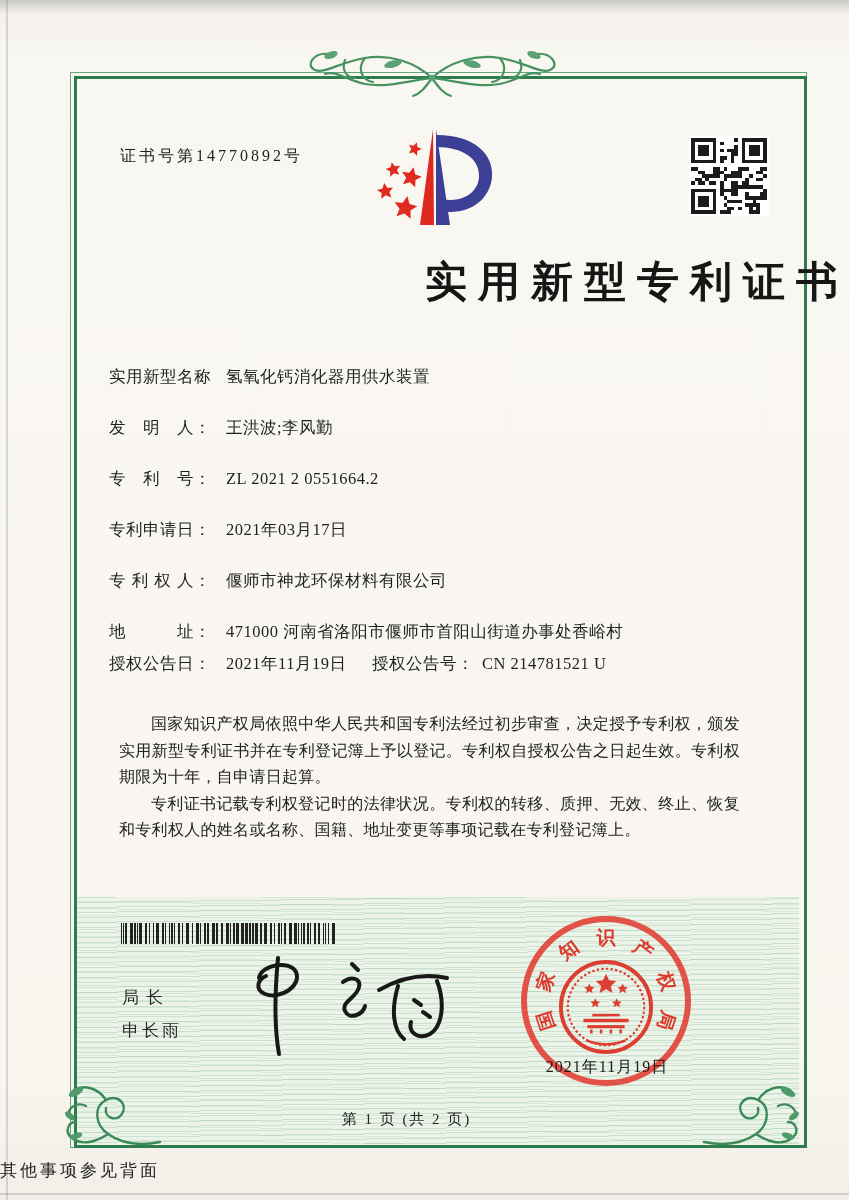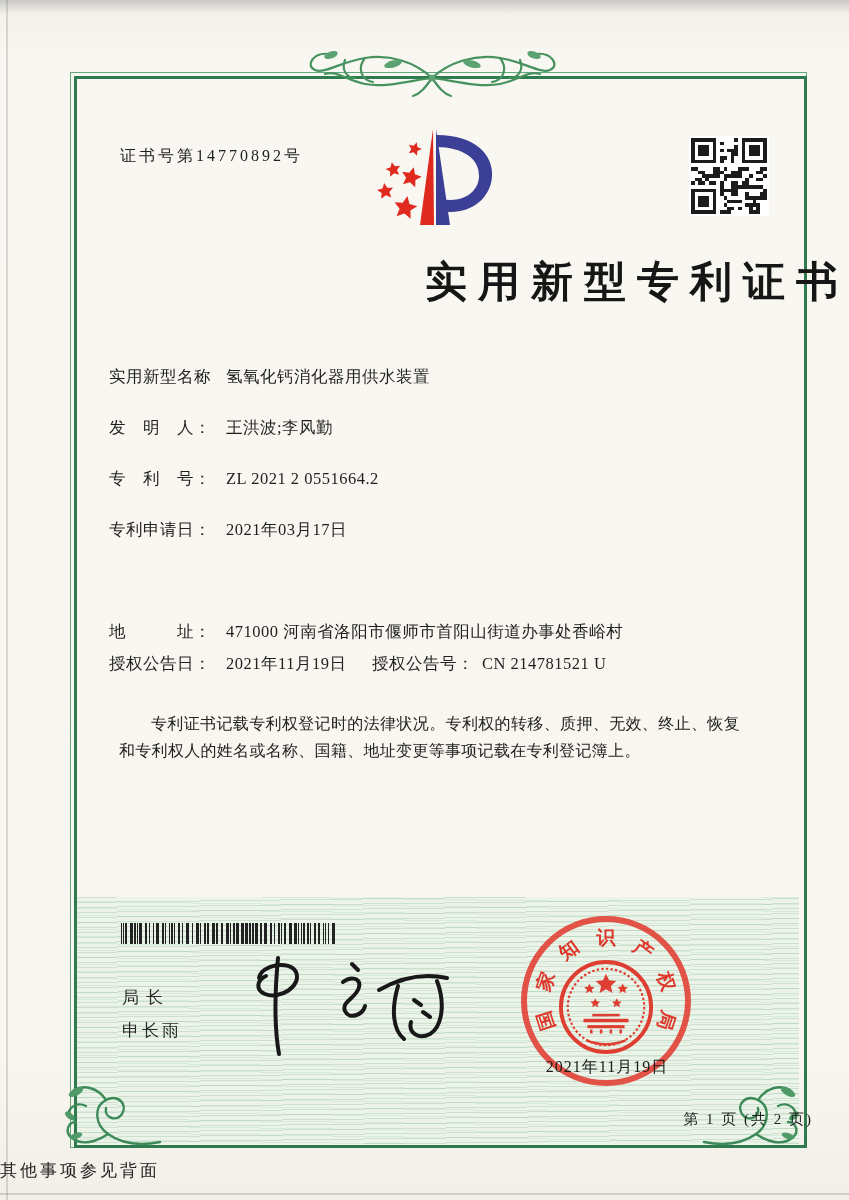--- a/index.html
+++ b/index.html
@@ -49,21 +49,21 @@
   .sig-svg{position:absolute;left:248px;top:948px;}
 
   .seal{position:absolute;left:521px;top:916px;width:170px;height:170px;}
   .seal-ring{position:absolute;inset:0;border:6px solid rgba(224,48,36,.82);border-radius:50%;}
   .seal-char{position:absolute;left:50%;top:50%;font-size:19px;font-weight:bold;color:rgba(220,40,28,.92);
              font-family:"Liberation Serif","DejaVu Serif",serif;}
   .emblem{position:absolute;left:36px;top:42px;opacity:.9;}
   .seal-date{position:absolute;left:533px;top:1057px;width:148px;text-align:center;
              font-size:16px;letter-spacing:1px;color:#1b1b1b;z-index:5;}
 
-  .pageno{position:absolute;left:0;right:36px;top:1110px;text-align:right;font-size:15px;letter-spacing:2px;}
+  .pageno{position:absolute;left:0;right:36px;top:1110px;text-align:center;font-size:15px;letter-spacing:2px;}
   .backnote{position:absolute;left:0;right:40px;top:1159px;text-align:left;font-size:17px;letter-spacing:3px;color:#222;}
 </style>
 </head>
 <body>
 
 <div class="stage">
   <div class="page-edge-left"></div>
   <div class="page-edge-bottom"></div>
 
   <div class="green-zone"></div>
@@ -357,31 +357,35 @@
   </div>
   <div class="row" style="top:417px">
     <span class="flabel">发明人</span><span class="fcolon">：</span><span>王洪波;李风勤</span>
   </div>
   <div class="row" style="top:468px">
     <span class="flabel">专利号</span><span class="fcolon">：</span><span>ZL 2021 2 0551664.2</span>
   </div>
   <div class="row" style="top:519px">
     <span class="flabel">专利申请日</span><span class="fcolon">：</span><span>2021年03月17日</span>
   </div>
+  <div class="row" style="top:570px">
+    <span class="flabel">专利权人</span><span class="fcolon">：</span><span>偃师市神龙环保材料有限公司</span>
+  </div>
   <div class="row" style="top:621px">
     <span class="flabel">地址</span><span class="fcolon">：</span><span>471000 河南省洛阳市偃师市首阳山街道办事处香峪村</span>
   </div>
   <div class="row" style="top:653px">
     <span class="flabel">授权公告日</span><span class="fcolon">：</span><span>2021年11月19日</span>
     <span class="pair2">
       <span>授权公告号</span><span class="fcolon">：</span><span>CN 214781521 U</span>
     </span>
   </div>
 
   <div class="paras">
+    <p>国家知识产权局依照中华人民共和国专利法经过初步审查，决定授予专利权，颁发实用新型专利证书并在专利登记簿上予以登记。专利权自授权公告之日起生效。专利权期限为十年，自申请日起算。</p>
     <p>专利证书记载专利权登记时的法律状况。专利权的转移、质押、无效、终止、恢复和专利权人的姓名或名称、国籍、地址变更等事项记载在专利登记簿上。</p>
   </div>
 
   <svg class="barcode" id="barcode" width="216" height="21">
       <rect x="0" y="0" width="1" height="21" fill="#222"></rect>
       <rect x="2" y="0" width="1" height="21" fill="#222"></rect>
       <rect x="4" y="0" width="2" height="21" fill="#222"></rect>
       <rect x="9" y="0" width="3" height="21" fill="#222"></rect>
       <rect x="13" y="0" width="2" height="21" fill="#222"></rect>
       <rect x="16" y="0" width="1" height="21" fill="#222"></rect>

